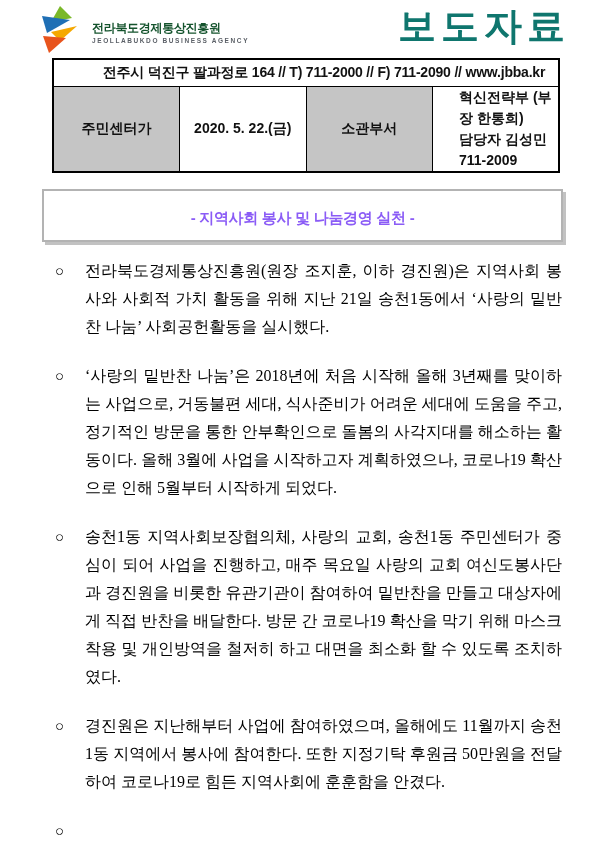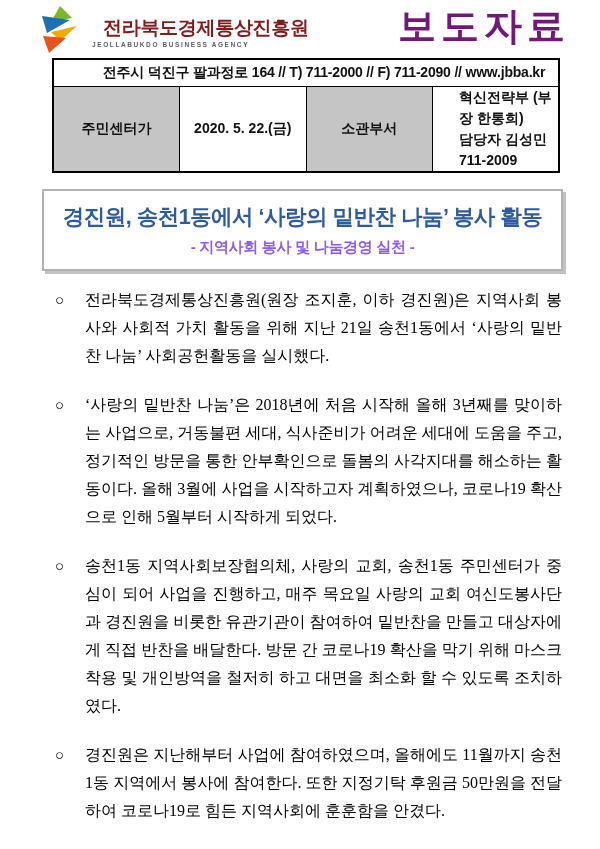--- a/index.html
+++ b/index.html
@@ -19,40 +19,39 @@
   .header {
     display: flex;
     align-items: flex-start;
     padding: 5px 30px 0 38px;
     height: 56px;
   }
   .logo-wrap { display: flex; align-items: center; }
   .logo-mark { width: 46px; height: 50px; flex: 0 0 auto; }
   .logo-text { margin-left: 8px; padding-top: 6px; }
   .org-name {
-    font-size: 19px;
+    font-size: 12px;
     font-weight: 800;
     letter-spacing: -0.3px;
-    color: #7f1d1d;
+    color: #14532d;
     line-height: 1.1;
-    margin-left: 11px;
   }
   .org-name-en {
     font-size: 6.5px;
     font-weight: 700;
     letter-spacing: 1.6px;
     color: #5a5f66;
     margin-top: 2px;
   }
   .press-title {
     margin-left: auto;
     font-size: 38px;
     font-weight: 800;
     letter-spacing: 5px;
-    color: #701a75;
+    color: #0f766e;
     line-height: 1.05;
     padding-top: 2px;
   }
 
   
   .info-table {
     width: 508px;
     margin: 2px 0 0 52px;
     border-collapse: collapse;
     border: 2px solid #000;
@@ -164,21 +163,20 @@
         <td class="label-cell" style="width:72px">소관부서</td>
         <td class="dept-cell">
           <div>혁신전략부 (부장 한통희)</div>
           <div>담당자 김성민  711-2009</div>
         </td>
       </tr>
     </tbody>
   </table>
 
   <div class="title-box">
-    <div class="main-title">경진원, 송천1동에서 ‘사랑의 밑반찬 나눔’ 봉사 활동</div>
     <div class="sub-title">- 지역사회 봉사 및 나눔경영 실천 -</div>
   </div>
 
   <div class="body-area">
     <div class="para">
       <span class="bullet">○</span>
       <span>전라북도경제통상진흥원(원장 조지훈, 이하 경진원)은 지역사회 봉사와 사회적 가치 활동을 위해 지난 21일 송천1동에서 ‘사랑의 밑반찬 나눔’ 사회공헌활동을 실시했다.</span>
     </div>
     <div class="para">
       <span class="bullet">○</span>

